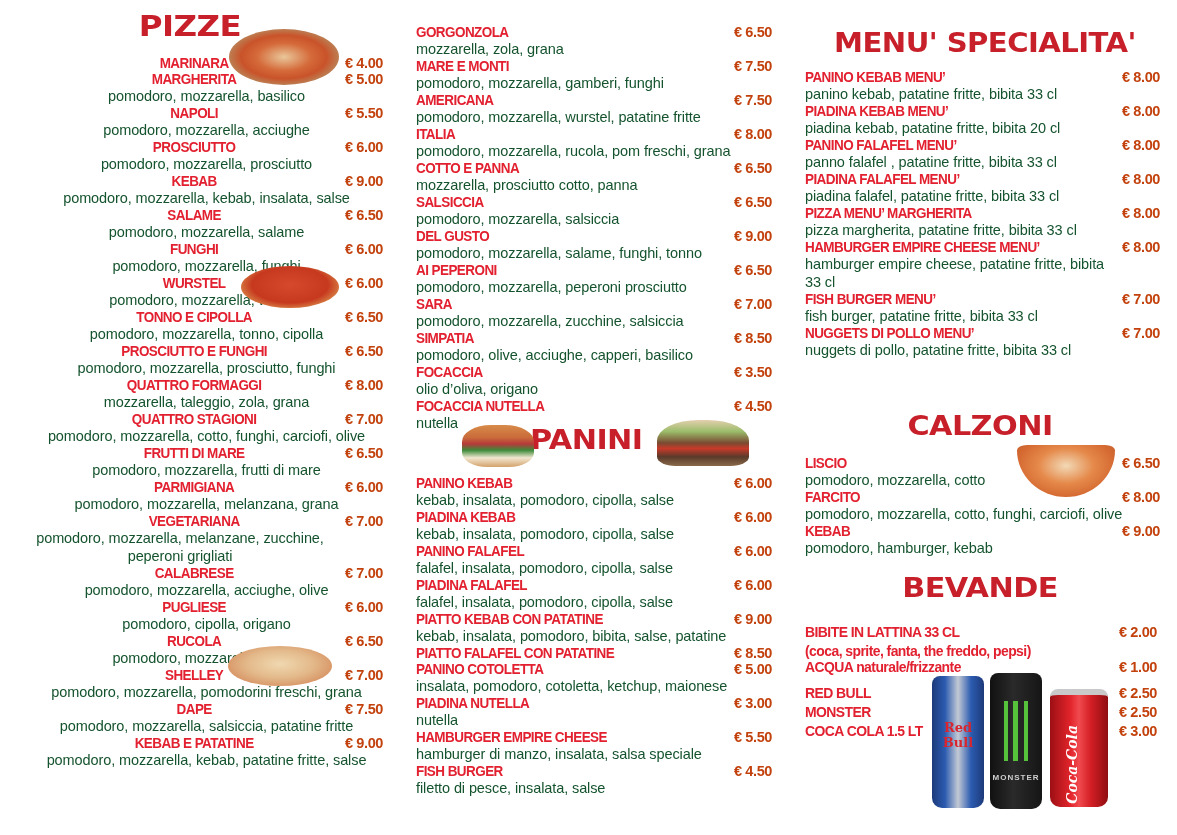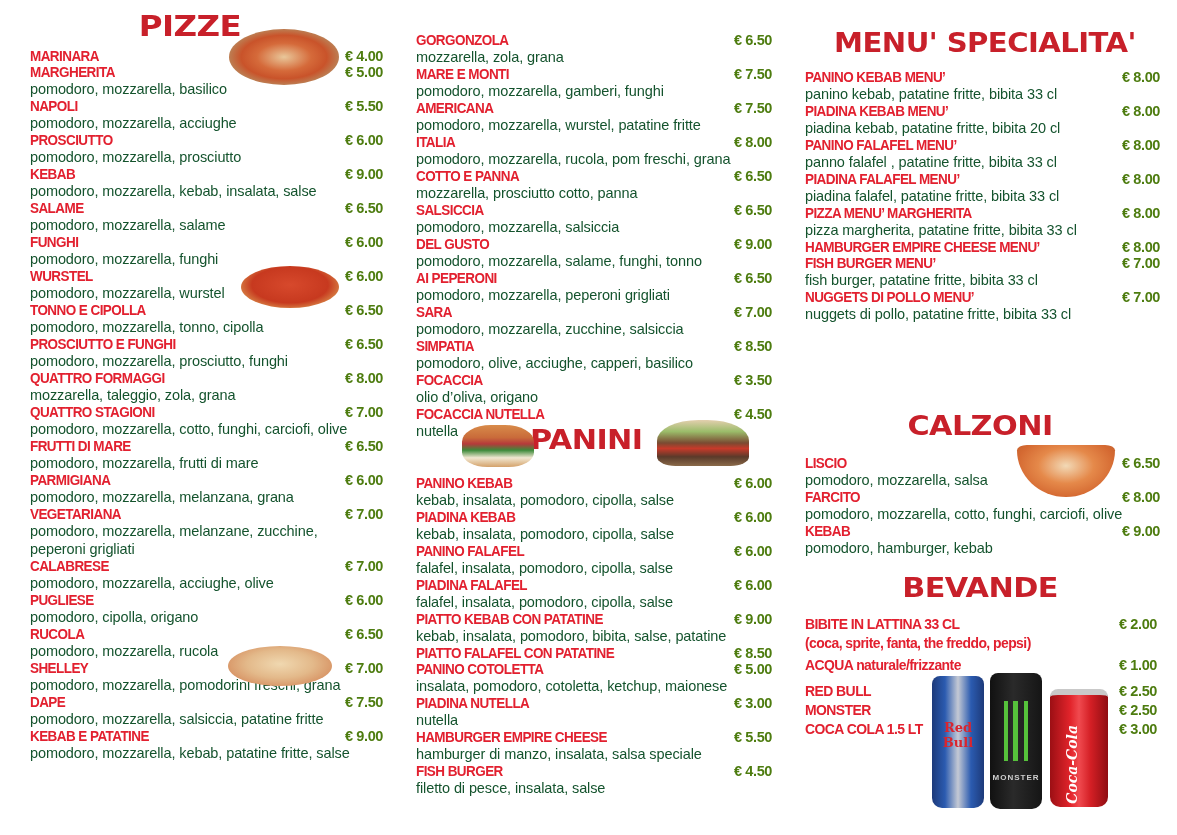--- a/index.html
+++ b/index.html
@@ -15,21 +15,21 @@
     font-weight: 900; color: #c8202a; text-align: center;
     letter-spacing: -0.5px; transform: scaleX(1.12); transform-origin: center;
   }
   .item { position: relative; }
   .name {
     display: block; color: #e2202f; font-weight: bold; font-size: 14.5px;
     line-height: 16px; letter-spacing: -0.6px; white-space: nowrap;
     transform: scaleX(0.93); transform-origin: left;
   }
   .price {
-    position: absolute; right: 0; top: 0; color: #4d7c0f; font-weight: bold;
+    position: absolute; right: 0; top: 0; color: #c2410c; font-weight: bold;
     font-size: 14.5px; line-height: 16px; letter-spacing: -0.4px; white-space: nowrap;
   }
   .desc {
     display: block; color: #14532d; font-size: 14.5px; line-height: 18px;
     letter-spacing: -0.1px; white-space: nowrap;
   }
   .desc.wrap { white-space: normal; width: 300px; }
 
   .food-img { position: absolute; z-index: 2; }
   .pizza { border-radius: 50%; }
@@ -86,21 +86,21 @@
   .can-coke .label {
     position: absolute; top: 30px; left: 14px; color: #fff; font-family: "DejaVu Serif", serif;
     font-style: italic; font-weight: bold; font-size: 14px; writing-mode: vertical-rl; transform: rotate(180deg);
   }
 </style>
 </head>
 <body>
 
 <div class="col col1">
   <div class="heading" style="position:absolute; left:110px; top:10px; width:100px; font-size:29px; line-height:32px;">PIZZE</div>
-  <div id="pizze-list" style="position:absolute; top:48px; left:0; width:353px;">
+  <div id="pizze-list" style="position:absolute; top:55px; left:0; width:353px;text-align:center;">
       <div class="item">
         <span class="name">MARINARA</span>
         <span class="price">€ 4.00</span>
       </div>
       <div class="item">
         <span class="name">MARGHERITA</span>
         <span class="price">€ 5.00</span>
         <span class="desc">pomodoro, mozzarella, basilico</span>
       </div>
       <div class="item">
@@ -198,21 +198,21 @@
         <span class="price">€ 9.00</span>
         <span class="desc">pomodoro, mozzarella, kebab, patatine fritte, salse</span>
       </div>
     </div>
 </div>
 <div class="food-img pizza pizza-margherita"></div>
 <div class="food-img pizza pizza-pepperoni"></div>
 <div class="food-img pizza pizza-pugliese"></div>
 
 <div class="col col2">
-  <div id="pizze2-list" style="position:absolute; top:32px; left:0; width:356px;">
+  <div id="pizze2-list" style="position:absolute; top:24px; left:0; width:356px;">
       <div class="item">
         <span class="name">GORGONZOLA</span>
         <span class="price">€ 6.50</span>
         <span class="desc">mozzarella, zola, grana</span>
       </div>
       <div class="item">
         <span class="name">MARE E MONTI</span>
         <span class="price">€ 7.50</span>
         <span class="desc">pomodoro, mozzarella, gamberi, funghi</span>
       </div>
@@ -237,21 +237,21 @@
         <span class="desc">pomodoro, mozzarella, salsiccia</span>
       </div>
       <div class="item">
         <span class="name">DEL GUSTO</span>
         <span class="price">€ 9.00</span>
         <span class="desc">pomodoro, mozzarella, salame, funghi, tonno</span>
       </div>
       <div class="item">
         <span class="name">AI PEPERONI</span>
         <span class="price">€ 6.50</span>
-        <span class="desc">pomodoro, mozzarella, peperoni grigliati</span>
+        <span class="desc">pomodoro, mozzarella, peperoni prosciutto</span>
       </div>
       <div class="item">
         <span class="name">SARA</span>
         <span class="price">€ 7.00</span>
         <span class="desc">pomodoro, mozzarella, zucchine, salsiccia</span>
       </div>
       <div class="item">
         <span class="name">SIMPATIA</span>
         <span class="price">€ 8.50</span>
         <span class="desc">pomodoro, olive, acciughe, capperi, basilico</span>
@@ -347,59 +347,60 @@
         <span class="desc">piadina falafel, patatine fritte, bibita 33 cl</span>
       </div>
       <div class="item">
         <span class="name">PIZZA MENU’ MARGHERITA</span>
         <span class="price">€ 8.00</span>
         <span class="desc">pizza margherita, patatine fritte, bibita 33 cl</span>
       </div>
       <div class="item">
         <span class="name">HAMBURGER EMPIRE CHEESE MENU’</span>
         <span class="price">€ 8.00</span>
+        <span class="desc wrap">hamburger empire cheese, patatine fritte, bibita 33 cl</span>
       </div>
       <div class="item">
         <span class="name">FISH BURGER MENU’</span>
         <span class="price">€ 7.00</span>
         <span class="desc">fish burger, patatine fritte, bibita 33 cl</span>
       </div>
       <div class="item">
         <span class="name">NUGGETS DI POLLO MENU’</span>
         <span class="price">€ 7.00</span>
         <span class="desc">nuggets di pollo,  patatine fritte, bibita 33 cl</span>
       </div>
     </div>
 
   <div class="heading" style="position:absolute; left:95px; top:410px; width:160px; font-size:27px; line-height:32px;">CALZONI</div>
   <div id="calzoni-list" style="position:absolute; top:455px; left:0; width:355px;">
       <div class="item">
         <span class="name">LISCIO</span>
         <span class="price">€ 6.50</span>
-        <span class="desc">pomodoro, mozzarella, salsa</span>
+        <span class="desc">pomodoro, mozzarella, cotto</span>
       </div>
       <div class="item">
         <span class="name">FARCITO</span>
         <span class="price">€ 8.00</span>
         <span class="desc">pomodoro, mozzarella, cotto, funghi, carciofi, olive</span>
       </div>
       <div class="item">
         <span class="name">KEBAB</span>
         <span class="price">€ 9.00</span>
         <span class="desc">pomodoro, hamburger, kebab</span>
       </div>
     </div>
 
   <div class="heading" style="position:absolute; left:90px; top:572px; width:170px; font-size:27px; line-height:32px;">BEVANDE</div>
   <div id="bevande-list" style="position:absolute; top:616px; left:0; width:352px;">
-      <div class="item" style="margin-bottom: 3px;">
+      <div class="item" style="margin-bottom: 3px; margin-top: 8px;">
         <span class="name" style="font-size: 15px;">BIBITE IN LATTINA 33 CL</span>
         <span class="price">€ 2.00</span>
       </div>
-      <div class="item" style="margin-bottom: 6px;">
+      <div class="item" style="margin-bottom: 0;">
         <span class="name" style="font-size: 15px;">(coca, sprite, fanta, the freddo, pepsi)</span>
         <span class="price"></span>
       </div>
       <div class="item" style="margin-bottom: 10px;">
         <span class="name" style="font-size: 15px;">ACQUA naturale/frizzante</span>
         <span class="price">€ 1.00</span>
       </div>
       <div class="item" style="margin-bottom: 3px;">
         <span class="name" style="font-size: 15px;">RED BULL</span>
         <span class="price">€ 2.50</span>

